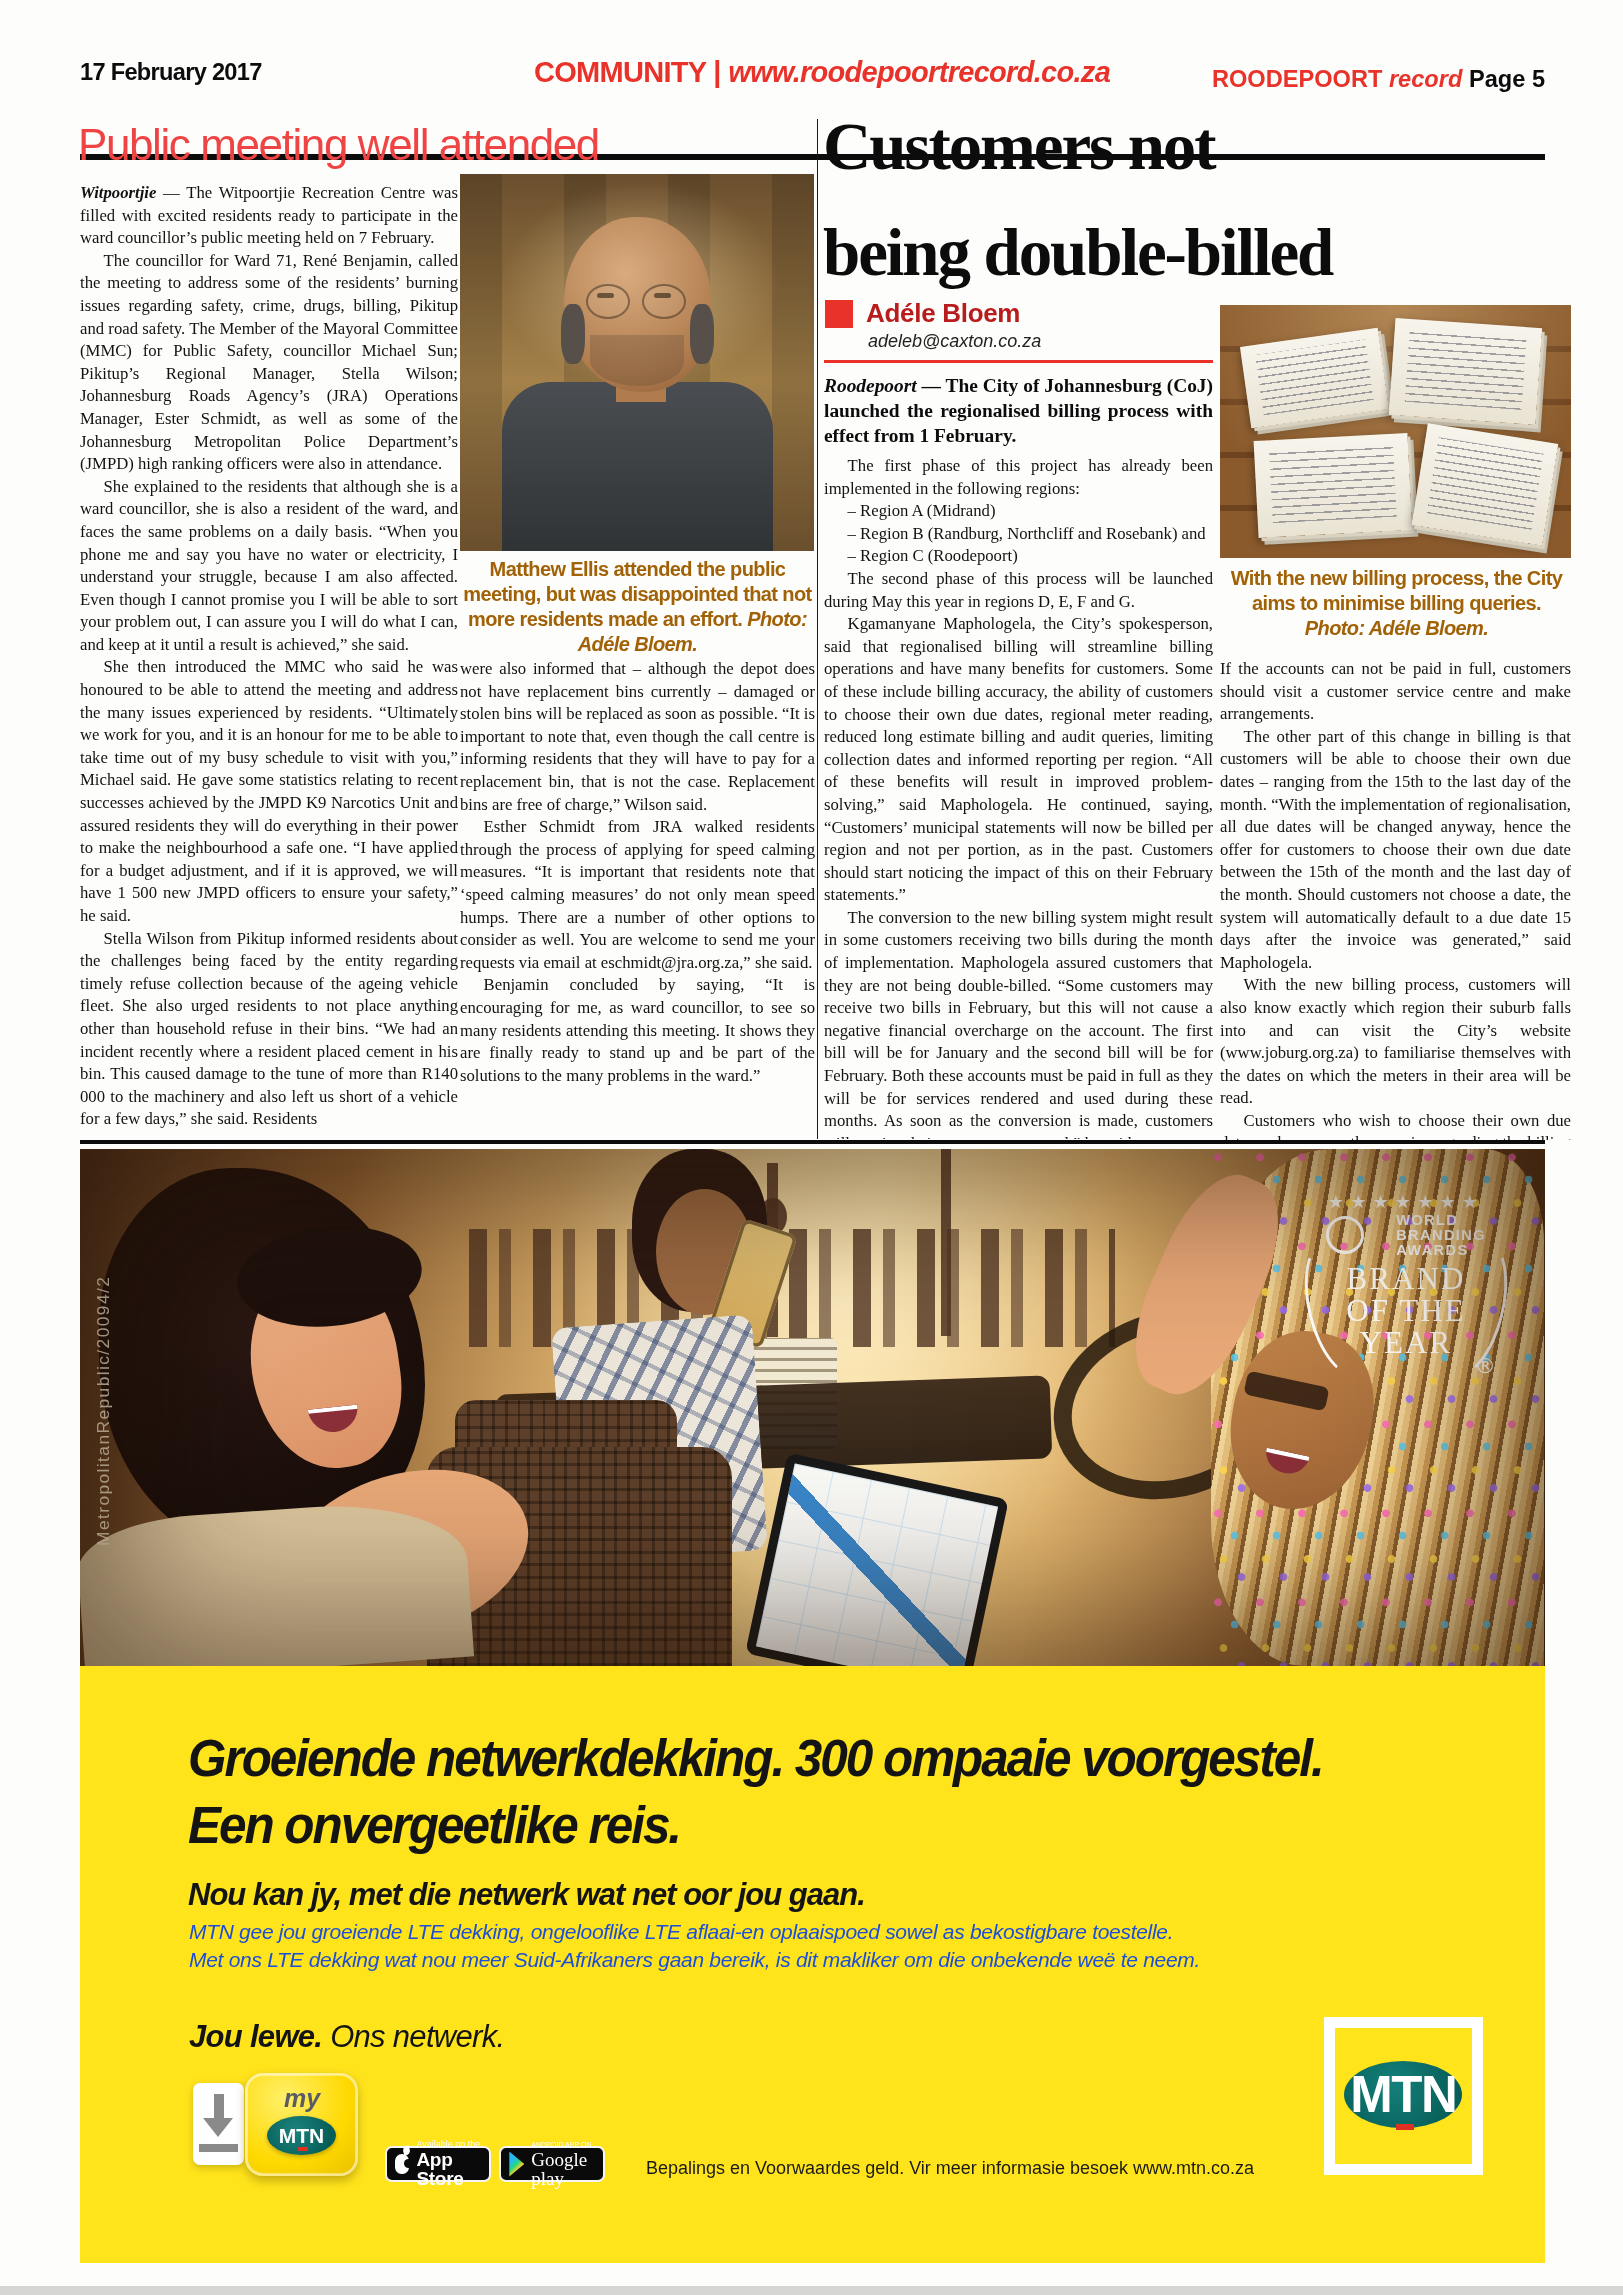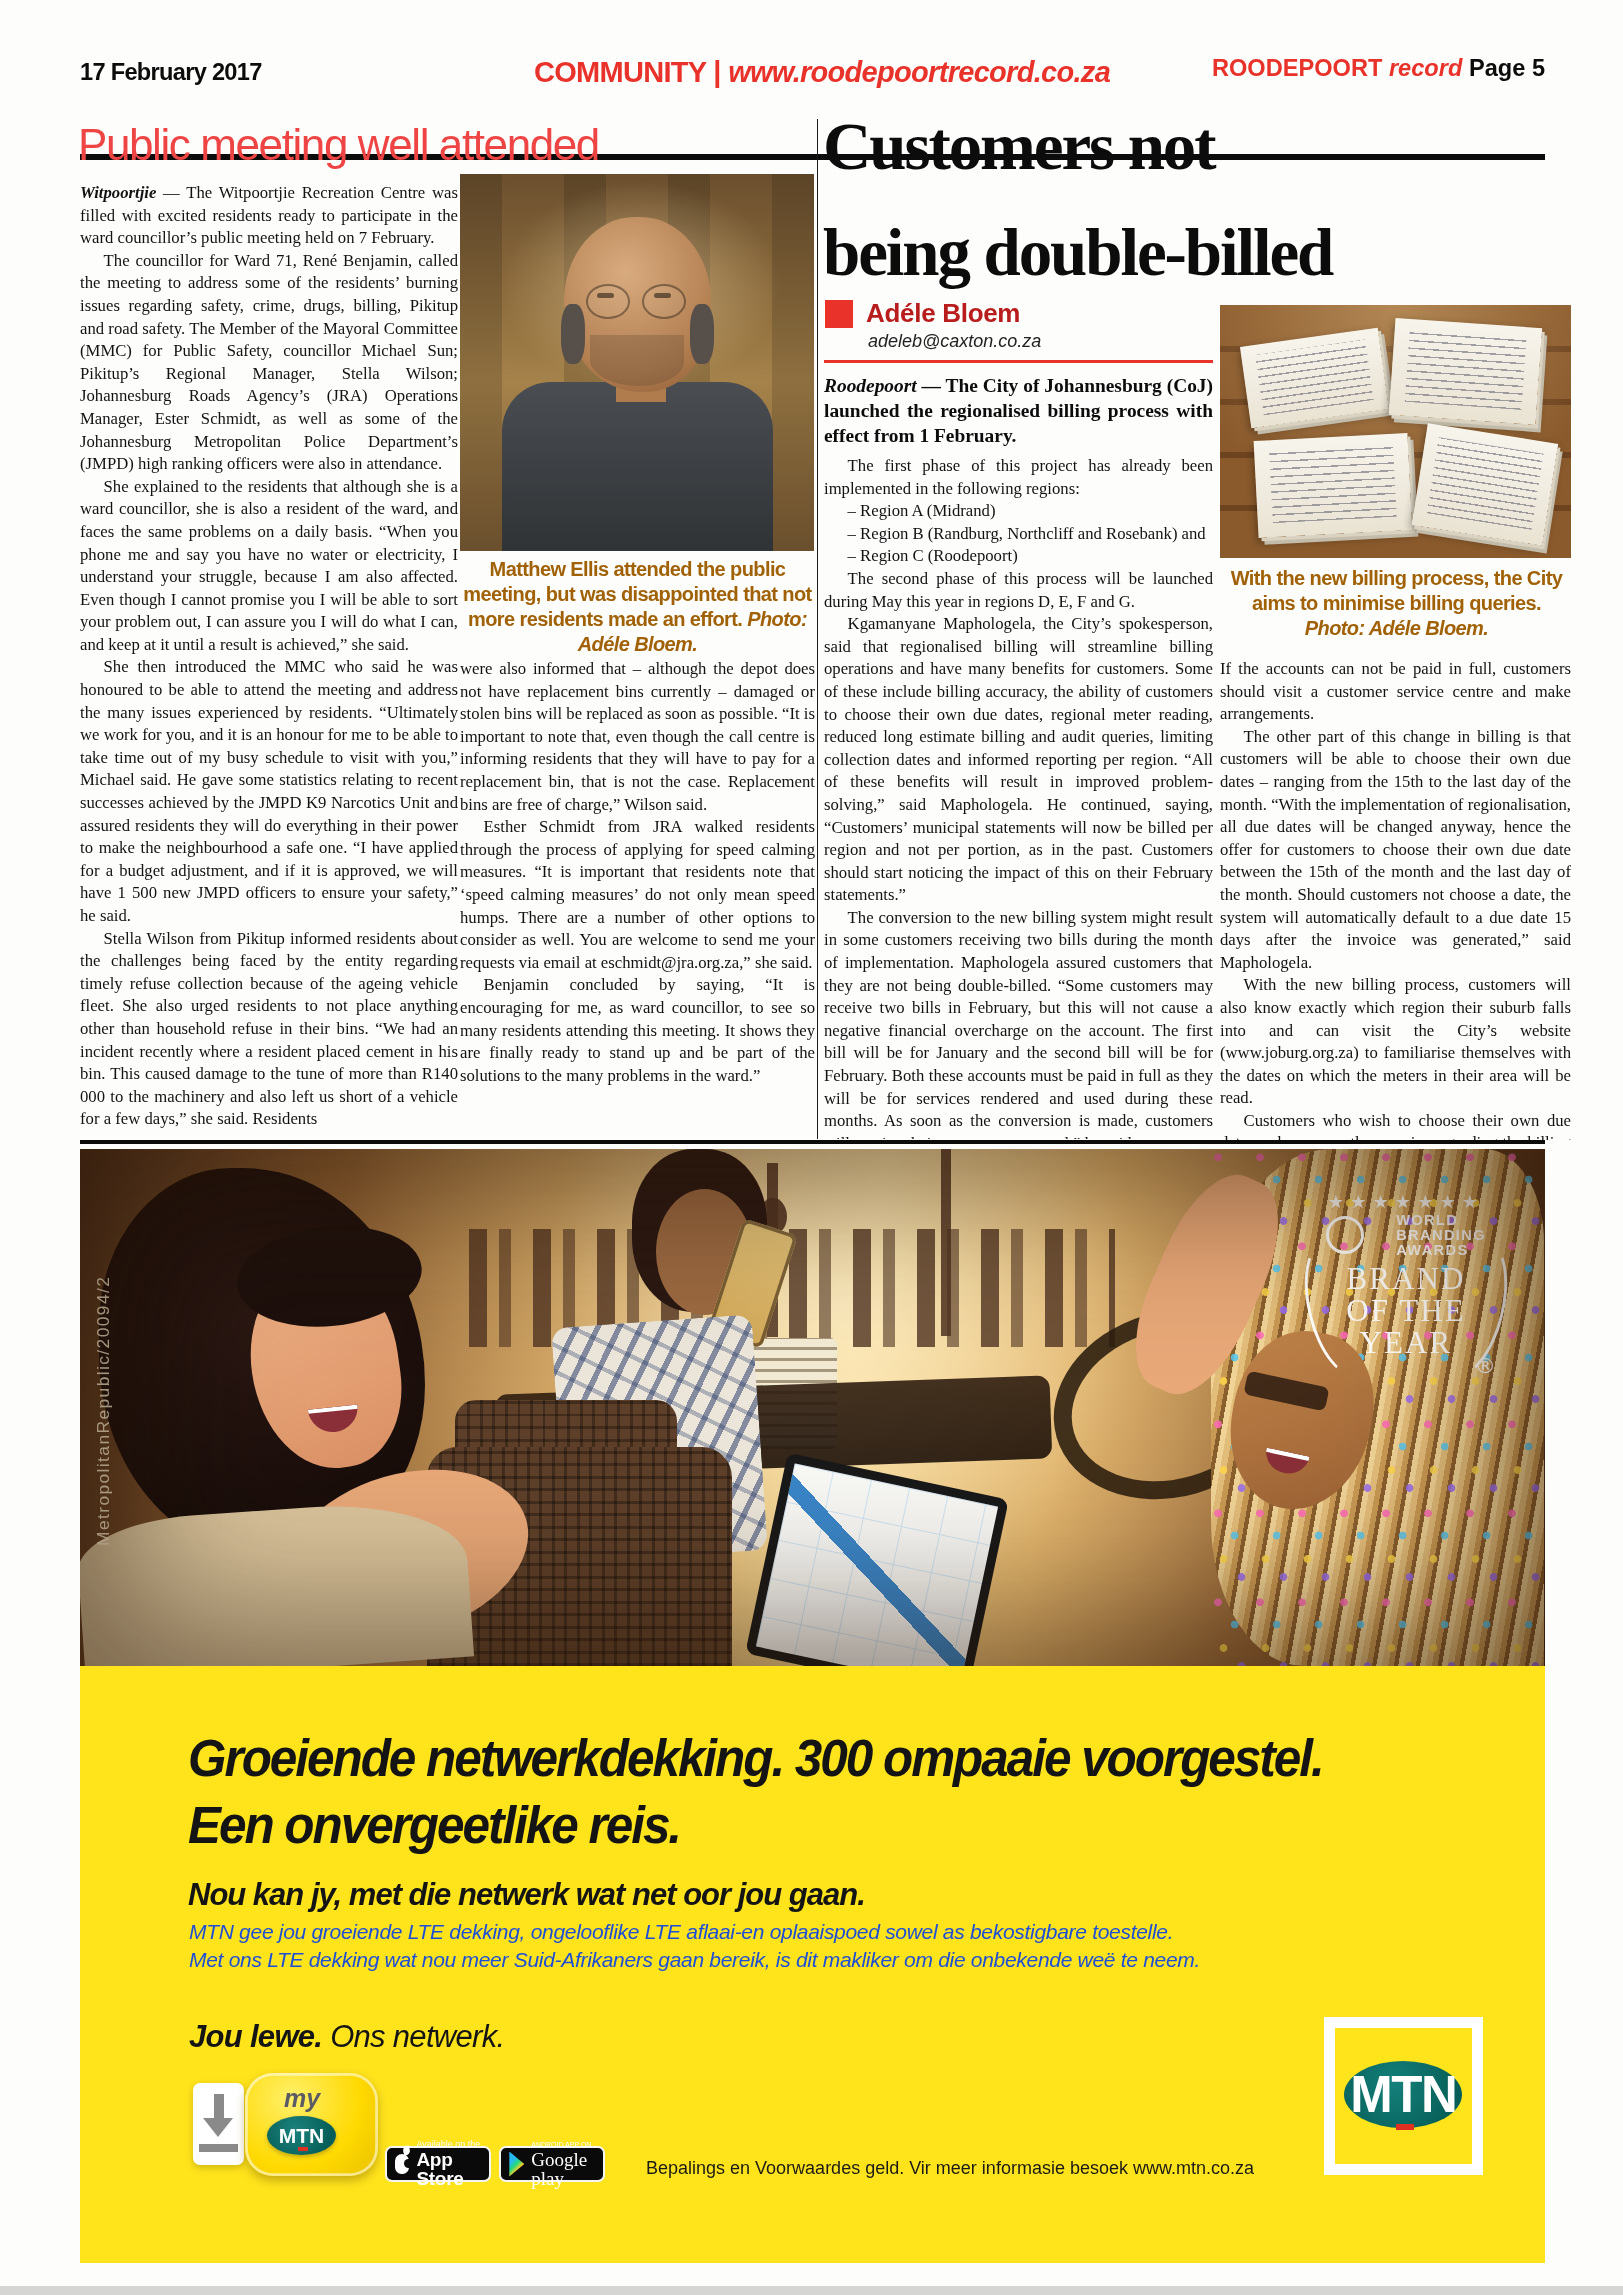--- a/index.html
+++ b/index.html
@@ -108,22 +108,22 @@
   .ad-sub{font:700 italic 31px/1 "Liberation Sans",sans-serif;letter-spacing:-1px;color:#141414;white-space:nowrap;}
   .ad-b{font:italic 400 21px/1 "Liberation Sans",sans-serif;letter-spacing:-0.3px;color:#1d4ed8;white-space:nowrap;}
   .ad-tag{white-space:nowrap;}
   .ad-tag .b{font:700 italic 31px/1 "Liberation Sans",sans-serif;letter-spacing:-0.7px;color:#141414;}
   .ad-tag .r{font:italic 400 31px/1 "Liberation Sans",sans-serif;letter-spacing:-0.7px;color:#141414;}
   .ad-disc{font:400 18px/1 "Liberation Sans",sans-serif;color:#1a1a1a;white-space:nowrap;}
   
   .dlrect{background:#fff;border-radius:7px;box-shadow:0 2.8px 7px rgba(120,100,0,.35);}
   .arr-head{width:0;height:0;border-left:15.3px solid transparent;border-right:15.3px solid transparent;border-top:19.4px solid #8a8a8a;}
   .arr-stem{background:#8a8a8a;}
-  .mtnphone{background:radial-gradient(circle at 35% 25%,#fff06a,#ffd900 60%,#e8c000);border-radius:28px;
-      box-shadow:0 4.2px 9.7px rgba(120,90,0,.4),inset 0 0 0 2.8px rgba(255,255,255,.55);padding-left:20px;}
+  .mtnphone{background:radial-gradient(circle at 35% 25%,#fff06a,#ffd900 60%,#e8c000);border-radius:18px;
+      box-shadow:0 4.2px 9.7px rgba(120,90,0,.4),inset 0 0 0 2.8px rgba(255,255,255,.55);}
   .myword{font:700 italic 25px/1 "Liberation Sans",sans-serif;color:#5b5b66;}
   .mtnellipse{background:radial-gradient(circle at 40% 35%,#1b827c,#075e58 75%);border-radius:50%;
       display:flex;align-items:center;justify-content:center;box-shadow:0 2.1px 4.2px rgba(0,0,0,.25);}
   .mtnword{font:700 21px/1 "Liberation Sans",sans-serif;color:#fff;letter-spacing:0;}
   .reddash{background:#e03022;}
   
   .storebadge{background:#0a0a0a;border:2.1px solid #f5f5f5;border-radius:7px;display:flex;align-items:center;
       padding:2.8px 8.3px;gap:7px;color:#fff;box-sizing:border-box;}
   .sb-l1{font:400 9px/9.7px "Liberation Sans",sans-serif;}
   .sb-l2{font:700 19px/19px "Liberation Sans",sans-serif;letter-spacing:-0.3px;}
@@ -145,21 +145,21 @@
 <body>
 
 <div id="page">
 
   <div class="abs" style="left:80px;top:61px;">
     <span class="hdr-date">17 February 2017</span>
   </div>
   <div class="abs hdr-center" style="left:534px;top:58px;">
     <span>COMMUNITY</span><span> | </span><span class="it">www.roodepoortrecord.co.za</span>
   </div>
-  <div class="abs hdr-right" style="right:79px;top:57px;">
+  <div class="abs hdr-right" style="right:79px;top:68px;">
     <span class="red">ROODEPOORT </span><span class="redit">record</span><span> Page 5</span>
   </div>
   <div class="abs rule-black" style="left:80px;top:154px;width:1465px;height:6.2px;"></div>
 
   <div class="abs headline-left" style="left:78px;top:117px;top:122px;">Public meeting well attended</div>
 
   <div class="abs col" style="left:80px;top:182px;width:378px;height:958px;">
     <p class="bp"><span class="dl">Witpoortjie</span><span> — The Witpoortjie Recreation Centre was filled with excited residents ready to participate in the ward councillor’s public meeting held on 7 February.</span></p>
     <p class="bp ind">The councillor for Ward 71, René Benjamin, called the meeting to address some of the residents’ burning issues regarding safety, crime, drugs, billing, Pikitup and road safety. The Member of the Mayoral Committee (MMC) for Public Safety, councillor Michael Sun; Pikitup’s Regional Manager, Stella Wilson; Johannesburg Roads Agency’s (JRA) Operations Manager, Ester Schmidt, as well as some of the Johannesburg Metropolitan Police Department’s (JMPD) high ranking officers were also in attendance.</p>
     <p class="bp ind">She explained to the residents that although she is a ward councillor, she is also a resident of the ward, and faces the same problems on a daily basis. “When you phone me and say you have no water or electricity, I understand your struggle, because I am also affected. Even though I cannot promise you I will be able to sort your problem out, I can assure you I will do what I can, and keep at it until a result is achieved,” she said.</p>

